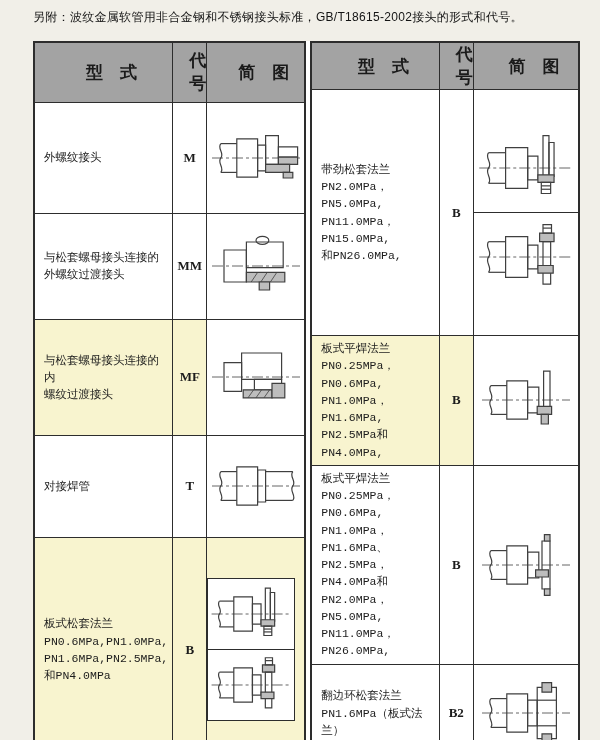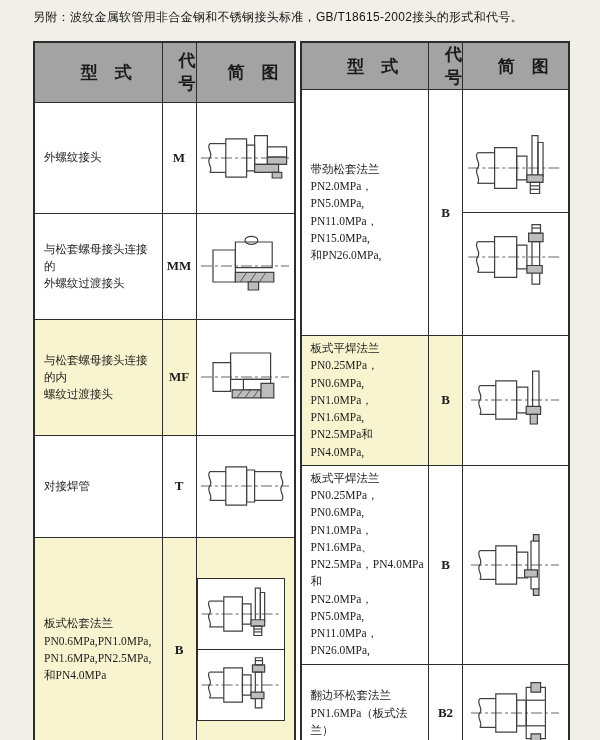--- a/index.html
+++ b/index.html
@@ -19,21 +19,21 @@
     display:flex;gap:4px;background:#ffffff;
   }
   table{border-collapse:collapse;table-layout:fixed;background:#fff;border:2px solid #2d2d2d}
   th,td{border:1.5px solid #2d2d2d;padding:0;overflow:hidden}
   th{
     background:#a3a3a3;height:24px;
     font-size:17px;font-weight:bold;color:#1a1a1a;
     text-align:center;vertical-align:middle;padding-left:16px;
   }
   td.type{
-    font-family:Liberation Serif, serif;
+    font-family:Liberation Mono, monospace;
     font-size:11.5px;line-height:1.5;color:#1c1c1c;
     padding:4px 4px 4px 9px;vertical-align:middle;
     white-space:pre-line;text-align:left;
   }
   td.code{
     font-family:"Liberation Serif",serif;
     font-size:13px;font-weight:bold;color:#1c1c1c;
     text-align:center;vertical-align:middle;
   }
   td.diag{vertical-align:middle;text-align:center;padding:0}

